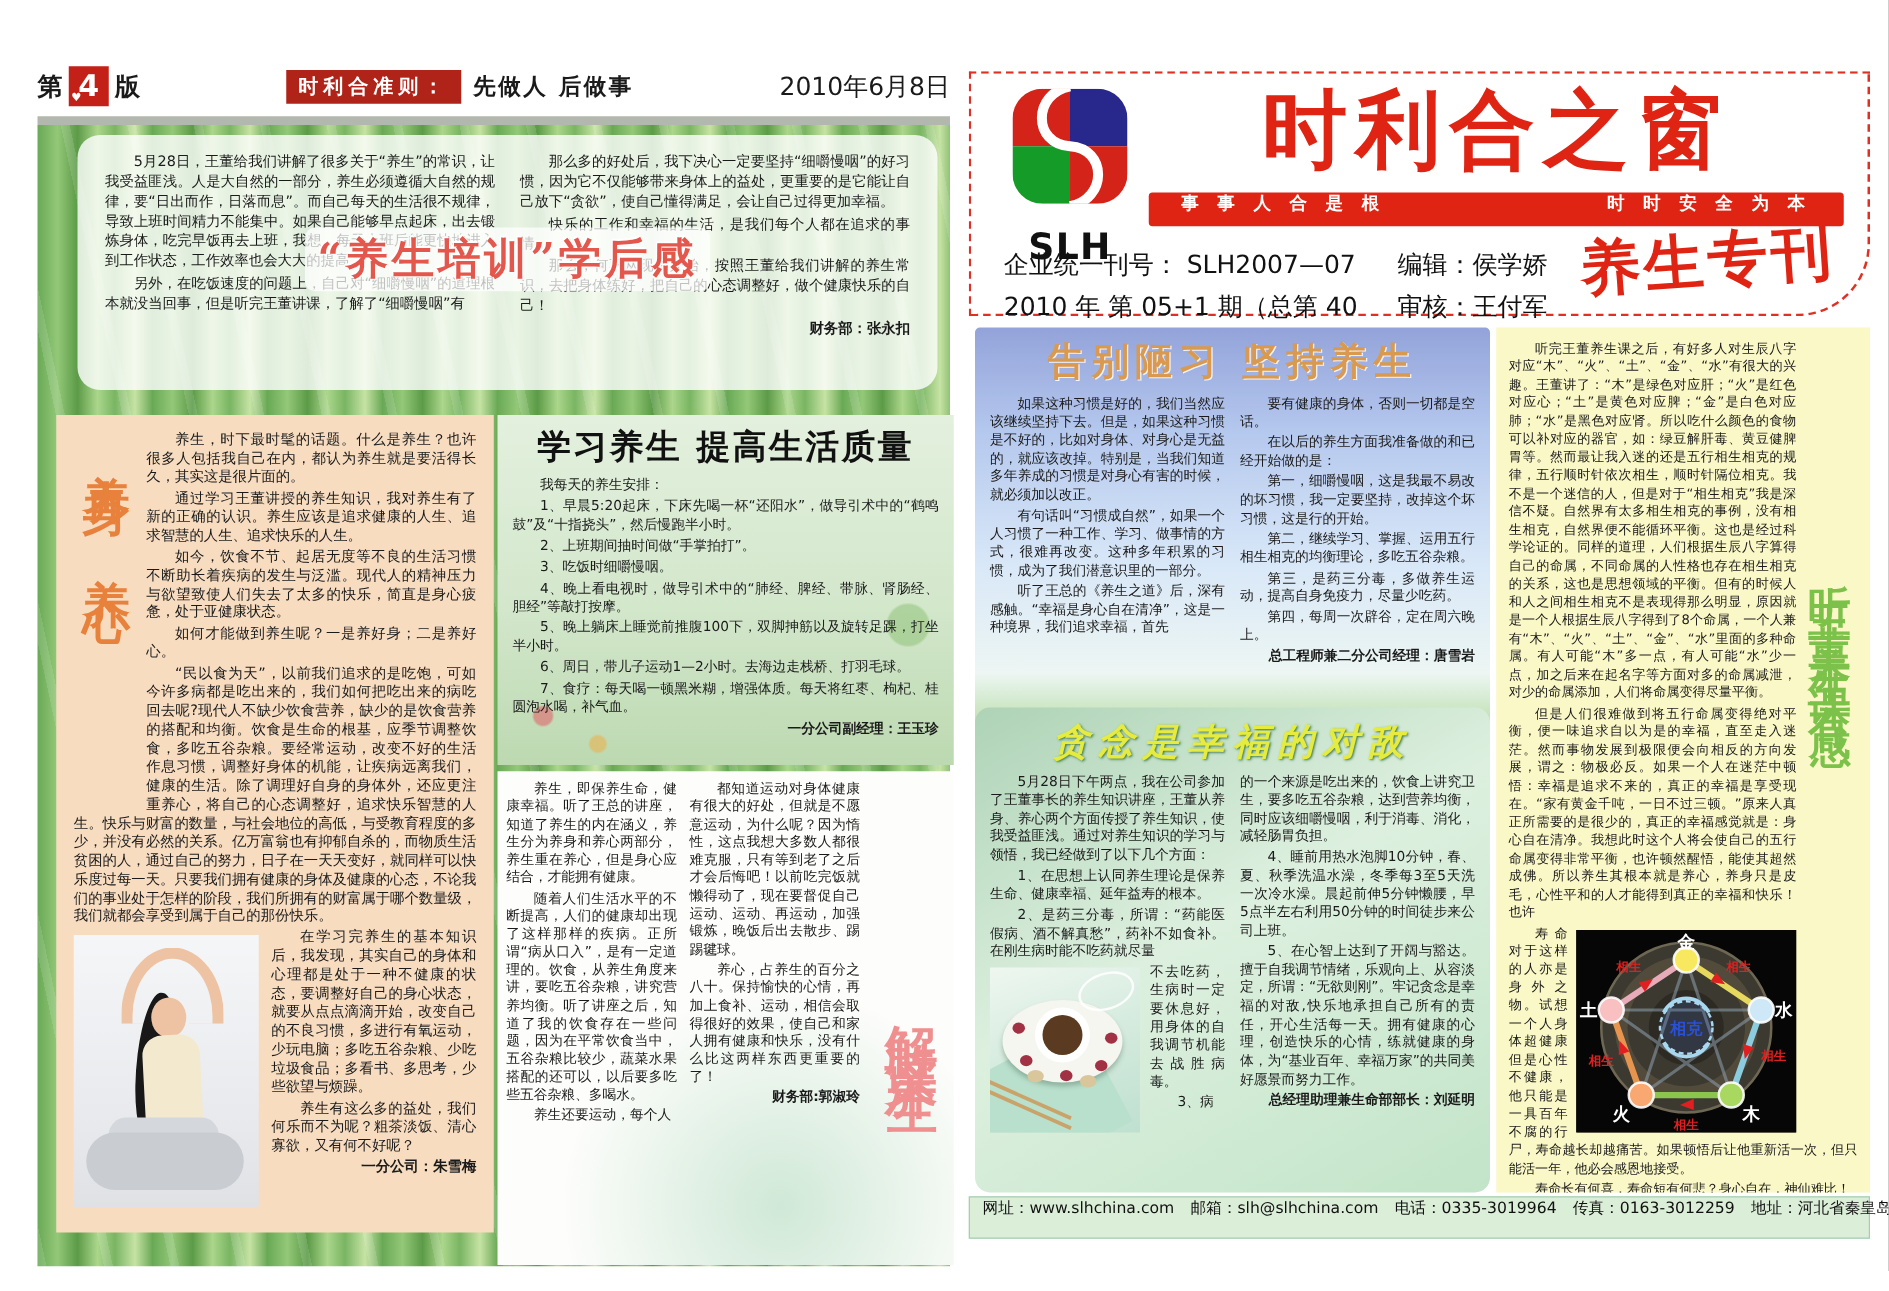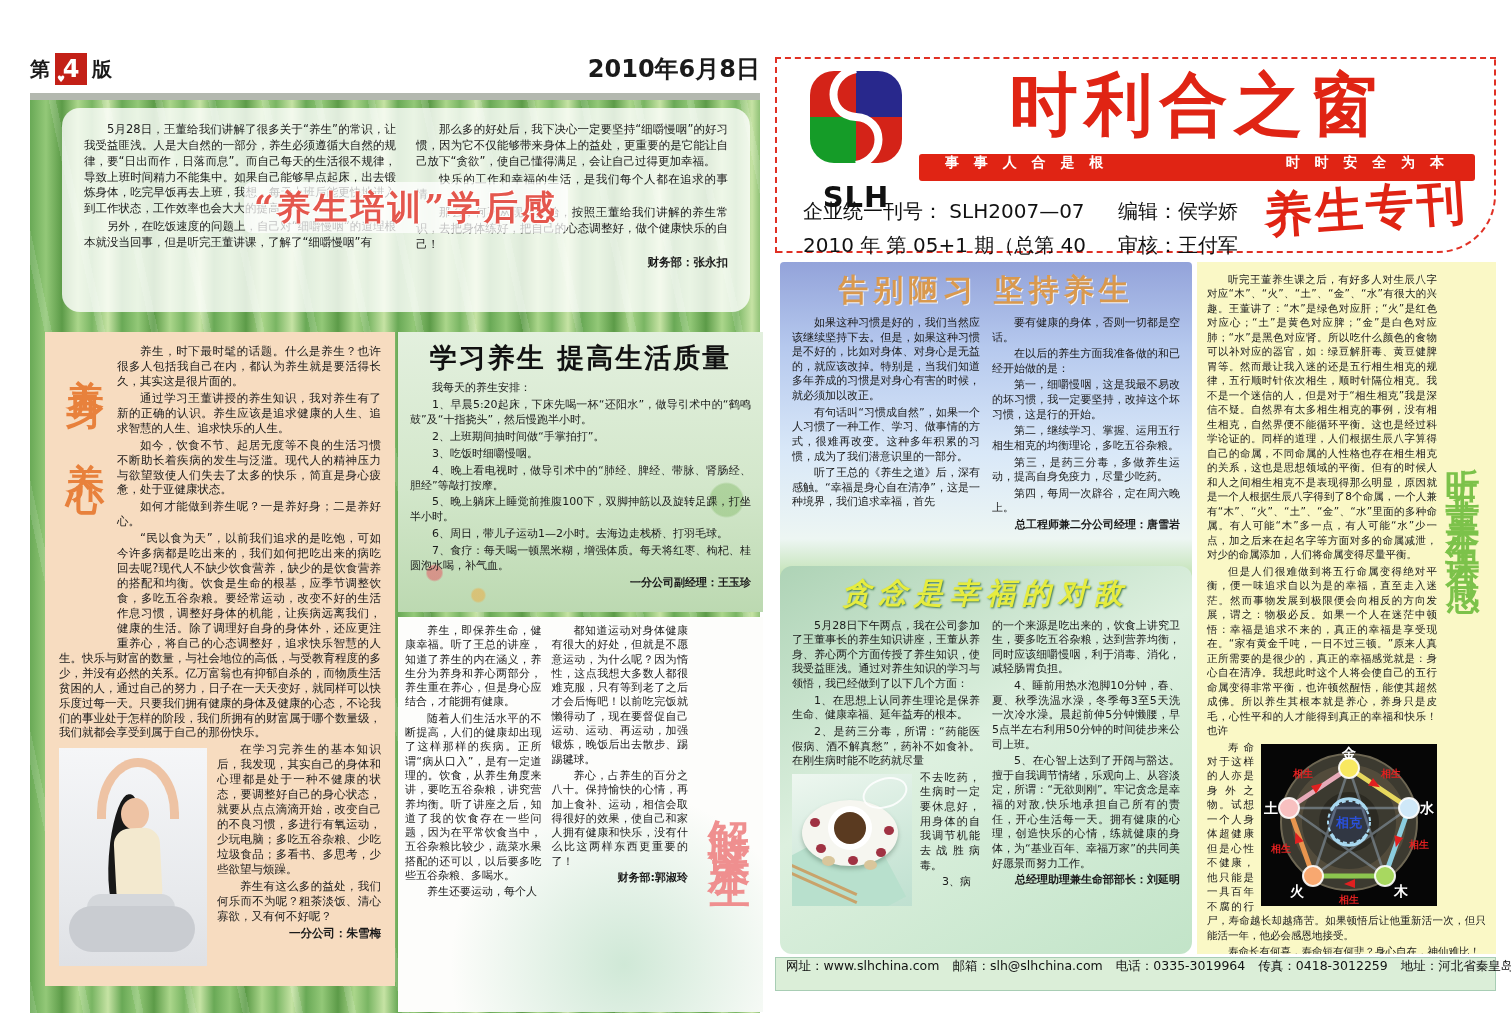--- a/index.html
+++ b/index.html
@@ -10,21 +10,21 @@
   .sig{text-align:right;margin:2px 0 0;font-weight:bold;}
   
   .lp-header{left:30px;top:46px;width:730px;height:46px;display:flex;align-items:center;justify-content:space-between;}
   .lp-pagenum{display:flex;align-items:center;gap:5px;font-size:20px;font-weight:bold;}
   .red-4{position:relative;width:32px;height:32px;background:#c32017;color:#fff;font-size:24px;font-weight:bold;
          display:flex;align-items:center;justify-content:center;}
   .red-4 .heart{position:absolute;left:2px;bottom:1px;font-size:9px;color:#fff;}
   .lp-principle{display:flex;align-items:center;}
   .principle-label{background:#b02318;color:#fff;padding:3px 10px;font-weight:bold;font-size:16px;letter-spacing:4px;}
   .principle-text{font-weight:bold;font-size:18px;margin-left:10px;letter-spacing:2px;}
-  .lp-date{font-weight:bold;font-size:24px;}
+  .lp-date{font-weight:normal;font-size:20px;}
   .lp-graybar{left:30px;top:93px;width:730px;height:7px;background:#b3b8af;}
   
   .lp-bg{left:30px;top:100px;width:730px;height:913px;
     background:
       repeating-linear-gradient(78deg,rgba(255,255,255,0.12) 0 7px,rgba(255,255,255,0) 7px 52px),
       repeating-linear-gradient(90deg,#69a956 0px,#93c878 16px,#5c9b48 32px,#abd68b 48px,#79b563 62px,#c6e3a4 78px,#69a956 92px);}
   
   .panel-top{left:62px;top:108px;width:688px;height:204px;background:rgba(255,255,255,0.80);
              border-radius:18px;padding:14px 22px;font-size:11.5px;line-height:1.38;}
   .pt-cols{display:flex;gap:20px;justify-content:flex-end;}
@@ -125,20 +125,24 @@
 <div id="root">
 
   <div class="abs lp-header">
     <div class="lp-pagenum">
       <span>第</span>
       <span class="red-4">
         <span>4</span>
         <span class="heart">♥</span>
       </span>
       <span>版</span>
+    </div>
+    <div class="lp-principle">
+      <span class="principle-label">时利合准则：</span>
+      <span class="principle-text">先做人 后做事</span>
     </div>
     <div class="lp-date">2010年6月8日</div>
   </div>
   <div class="abs lp-graybar"></div>
   <div class="abs lp-bg"></div>
 
   <div class="abs panel-top">
     <div class="pt-cols">
       <div class="pt-col">
         <p class="ind">5月28日，王董给我们讲解了很多关于“养生”的常识，让我受益匪浅。人是大自然的一部分，养生必须遵循大自然的规律，要“日出而作，日落而息”。而自己每天的生活很不规律，导致上班时间精力不能集中。如果自己能够早点起床，出去锻炼身体，吃完早饭再去上班，我想，每天上班后能更快地进入到工作状态，工作效率也会大大的提高。</p>
@@ -358,17 +362,17 @@
     </div>
     <p class="ind">寿命对于这样的人亦是身外之物。试想一个人身体超健康但是心性不健康，他只能是一具百年不腐的行尸，寿命越长却越痛苦。如果顿悟后让他重新活一次，但只能活一年，他必会感恩地接受。</p>
     <p class="ind">寿命长有何喜，寿命短有何悲？身心自在，神仙难比！</p>
 
   </div>
 
   <div class="abs rp-footer">
     <span>网址：www.slhchina.com</span>
     <span>邮箱：slh@slhchina.com</span>
     <span>电话：0335-3019964</span>
-    <span>传真：0418-3012259</span>
+    <span>传真：0163-3012259</span>
     <span>地址：河北省秦皇岛市海港区东港路-351号</span>
   </div>
 
 </div>
 
 </body></html>

